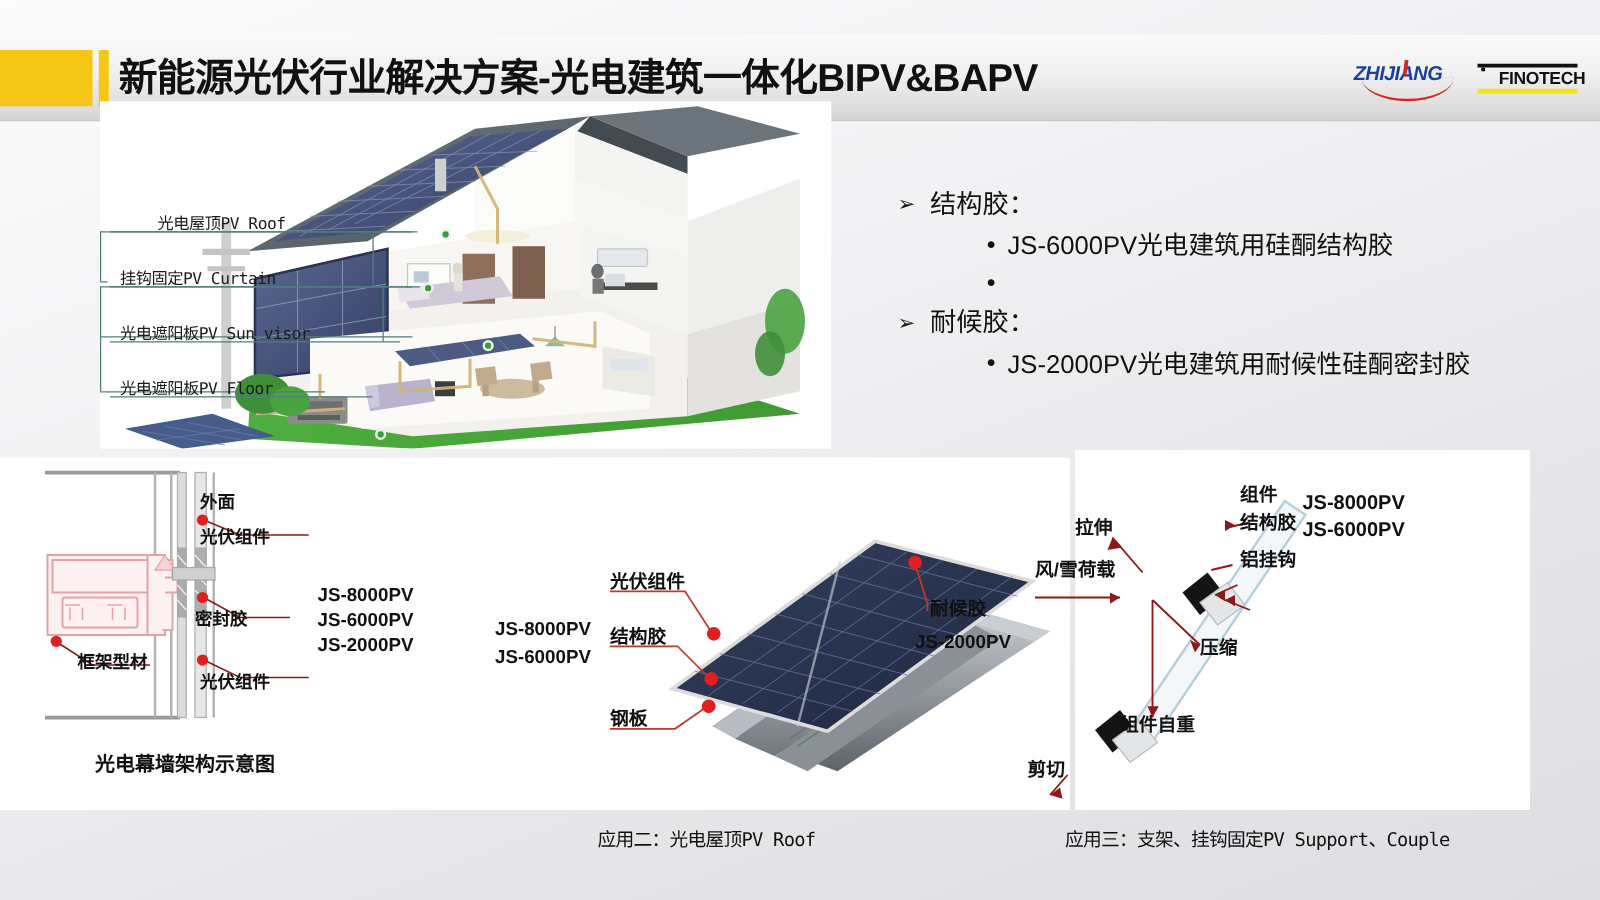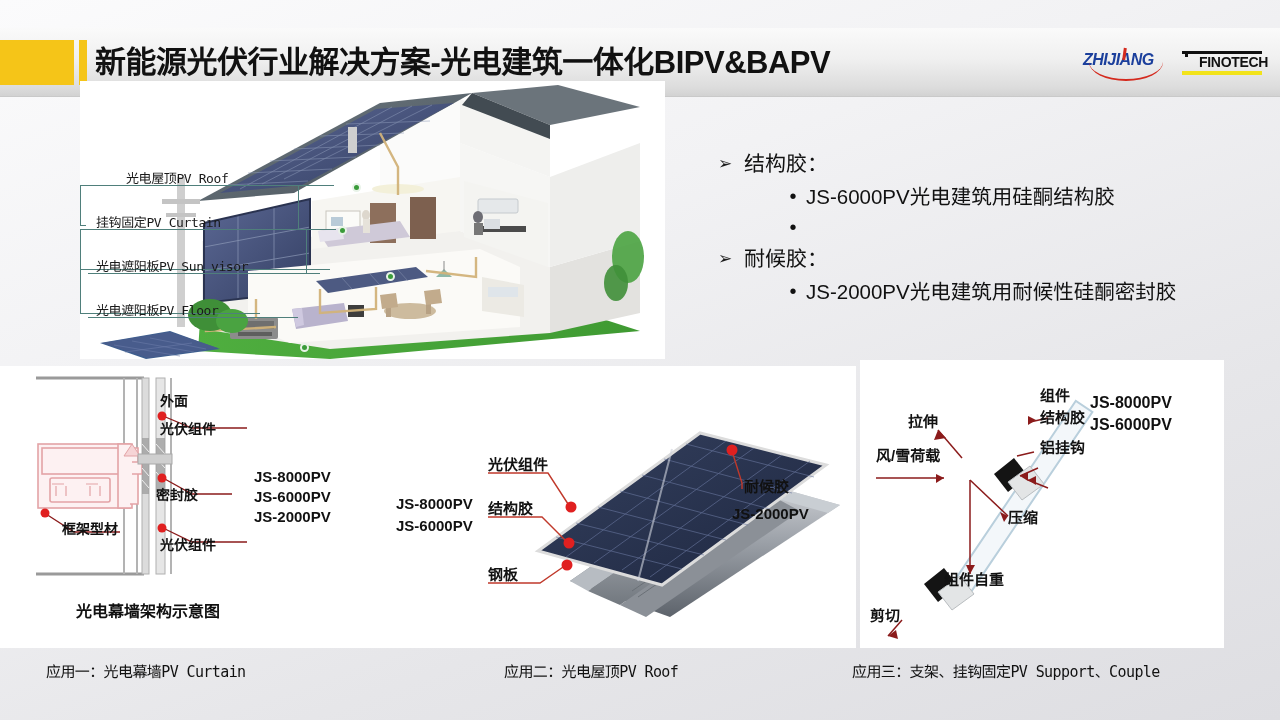--- a/index.html
+++ b/index.html
@@ -80,30 +80,30 @@
   
   .cw{position:absolute;left:32px;top:366px;width:300px;height:270px;}
   .cw svg{display:block;}
   .cwtext{position:absolute;font-weight:bold;color:#111;white-space:nowrap;}
 
   
   .rf{position:absolute;left:370px;top:385px;width:480px;height:240px;}
   .rftext{position:absolute;font-weight:bold;color:#111;white-space:nowrap;}
 
   
-  .bk{position:absolute;left:862px;top:362px;width:360px;height:280px;text-decoration:underline;}
+  .bk{position:absolute;left:814px;top:362px;width:360px;height:280px;text-decoration:underline;}
   .bktext{position:absolute;font-weight:bold;color:#111;white-space:nowrap;}
 
   
   .caption{
     position:absolute;top:660px;font-size:15px;color:#111;white-space:nowrap;
     font-family:"DejaVu Sans Mono","Liberation Mono",monospace;letter-spacing:-0.6px;
   }
   .cap1{left:46px;}
-  .cap2{left:504px;}
+  .cap2{left:478px;}
   .cap3{left:852px;}
 </style>
 </head>
 <body>
 
 <div class="slide">
 
   <div class="header">
     <div class="acc-block"></div>
     <div class="acc-bar"></div>
@@ -517,17 +517,16 @@
     <div class="bktext" style="left:46px;top:48px;font-size:15px;">拉伸</div>
     <div class="bktext" style="left:14px;top:82px;font-size:15px;">风/雪荷载</div>
     <div class="bktext" style="left:146px;top:144px;font-size:15px;">压缩</div>
     <div class="bktext" style="left:82px;top:206px;font-size:15px;">组件自重</div>
     <div class="bktext" style="left:8px;top:242px;font-size:15px;">剪切</div>
 
     <div class="bktext" style="left:228px;top:32px;font-size:16px;">JS-8000PV</div>
     <div class="bktext" style="left:228px;top:54px;font-size:16px;">JS-6000PV</div>
   </div>
 
-  <div class="caption cap1">应用一：光电幕墙PV Curtain</div>
   <div class="caption cap2">应用二：光电屋顶PV Roof</div>
   <div class="caption cap3">应用三：支架、挂钩固定PV Support、Couple</div>
 
 </div>
 
 </body></html>

